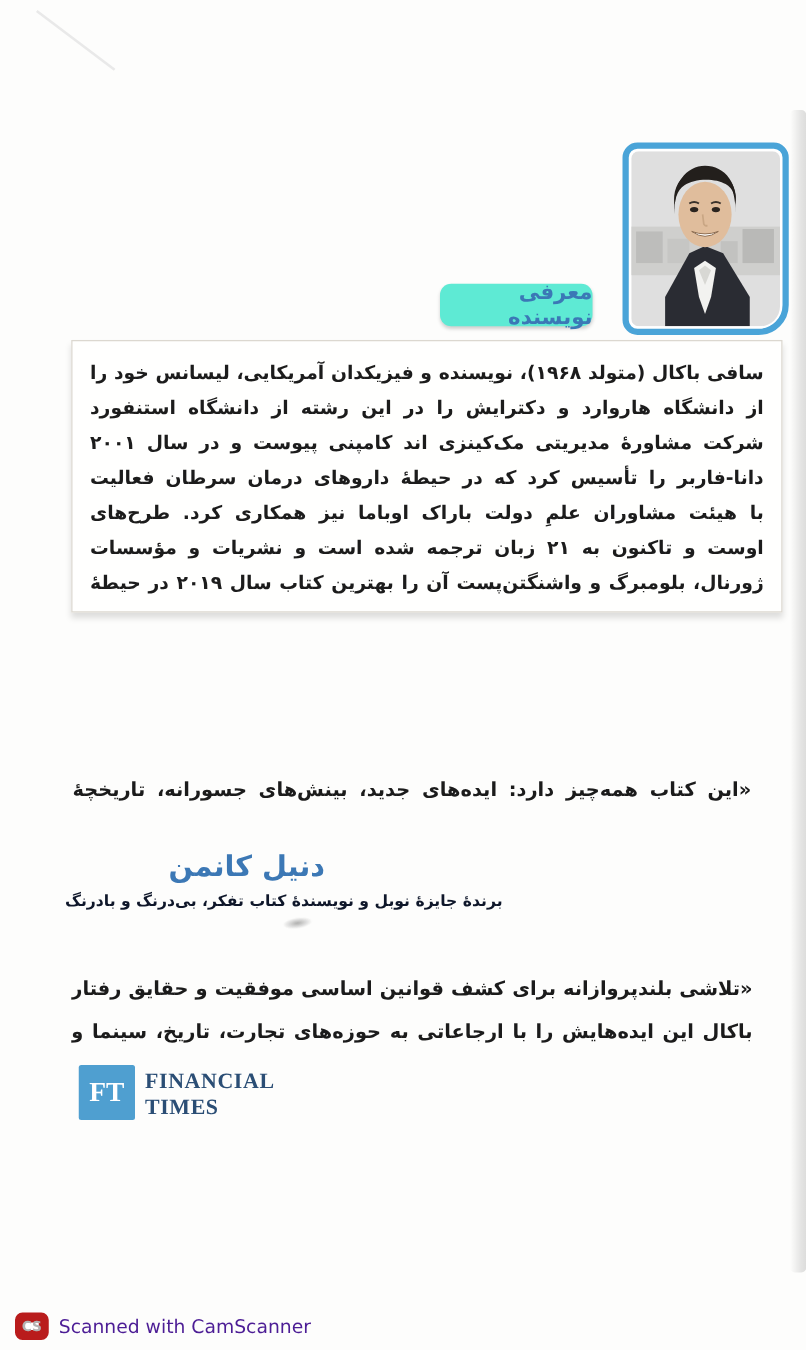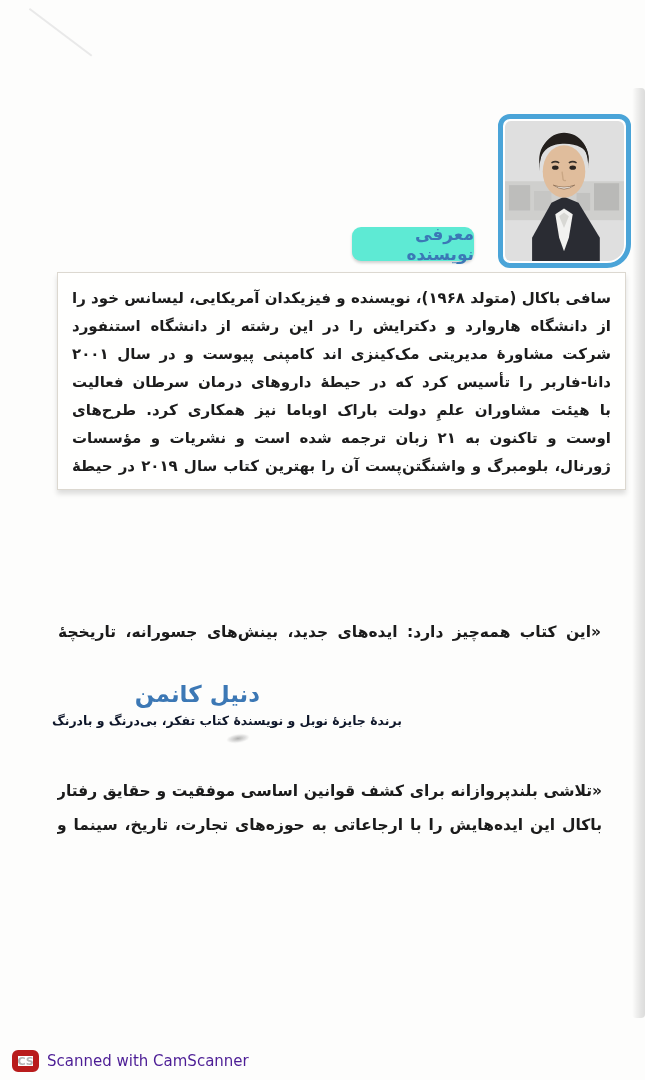--- a/index.html
+++ b/index.html
@@ -76,21 +76,21 @@
     display:flex; align-items:center; justify-content:center;
   }
   .ft-wordmark {
     margin-left:8px; font-family:"Liberation Serif", serif;
     color:#2b4e75; font-size:17.5px; font-weight:700; line-height:21px;
     letter-spacing:0.5px; padding-top:2px;
   }
   
   .scan-bar { position:absolute; left:12px; top:1050px; display:flex; align-items:center; }
   .cs-badge {
-    width:27px; height:22px; border:6px solid #b91c1c; border-radius:6px;
+    width:27px; height:22px; border:8px solid #b91c1c; border-radius:6px;
     color:#b3b3b3; font-size:11px; font-weight:700;
     display:flex; align-items:center; justify-content:center; background:#ffffff;
   }
   .cs-label { margin-left:8px; color:#4c1d95; font-size:15px; font-weight:400; }
 </style>
 </head>
 <body>
 
 <div class="page">
 
@@ -138,19 +138,26 @@
   <div class="q-line q-justify" style="left:58px; top:617px; width:543px;">«این کتاب همه‌چیز دارد: ایده‌های جدید، بینش‌های جسورانه، تاریخچهٔ جالب و تحلیل</div>
 
   <div class="attr-name">دنیل کانمن</div>
   <div class="attr-role">برندهٔ جایزهٔ نوبل و نویسندهٔ کتاب تفکر، بی‌درنگ و بادرنگ</div>
 
   <div class="smudge"></div>
 
   <div class="q-line q-justify" style="left:57px; top:776px; width:545px;">«تلاشی بلندپروازانه برای کشف قوانین اساسی موفقیت و حقایق رفتار گروهیِ ثمربخش ...</div>
   <div class="q-line q-justify" style="left:57px; top:810px; width:545px;">باکال این ایده‌هایش را با ارجاعاتی به حوزه‌های تجارت، تاریخ، سینما و علم شرح می‌دهد».</div>
 
+  <div class="ft-logo">
+    <div class="ft-monogram">FT</div>
+    <div class="ft-wordmark">
+      <div>FINANCIAL</div>
+      <div>TIMES</div>
+    </div>
+  </div>
 
   <div class="scan-bar">
     <div class="cs-badge">CS</div>
     <div class="cs-label">Scanned with CamScanner</div>
   </div>
 
 </div>
 
 </body></html>

